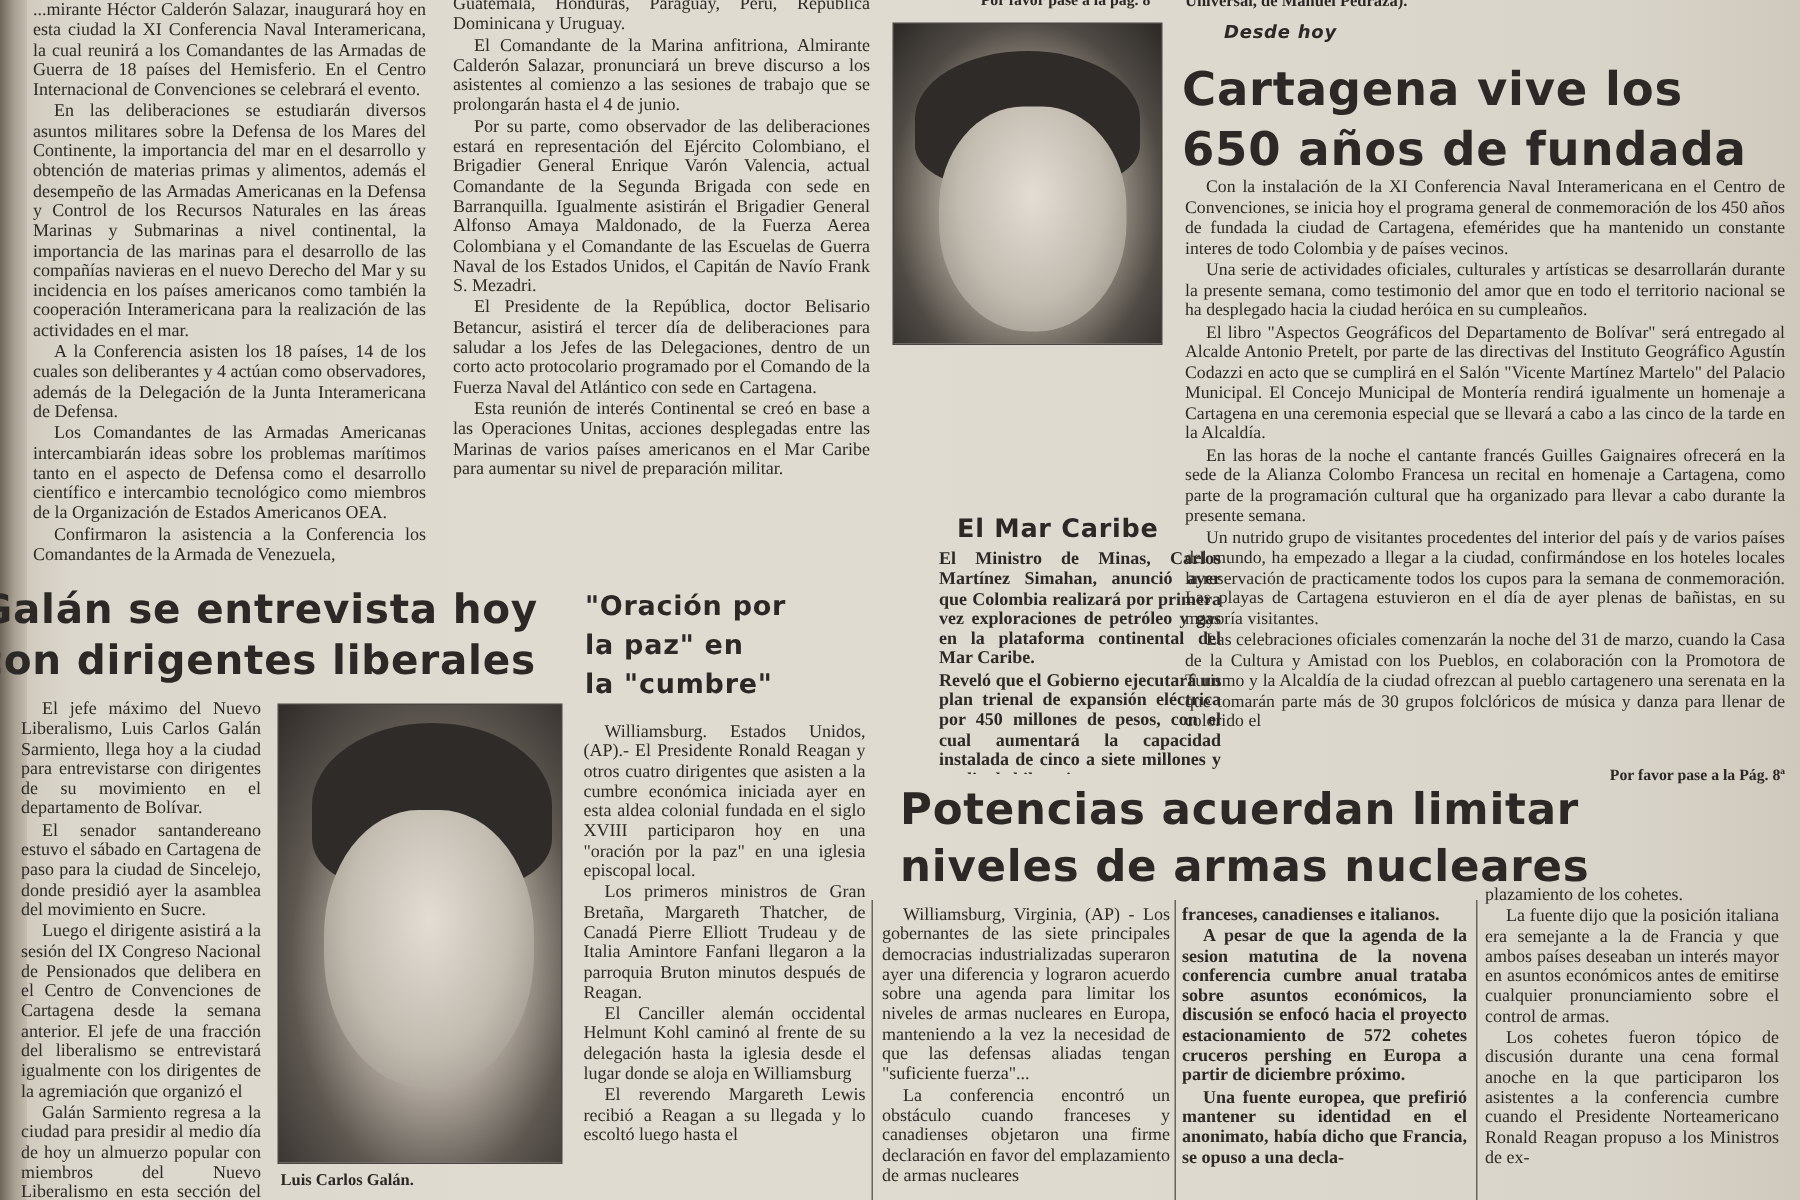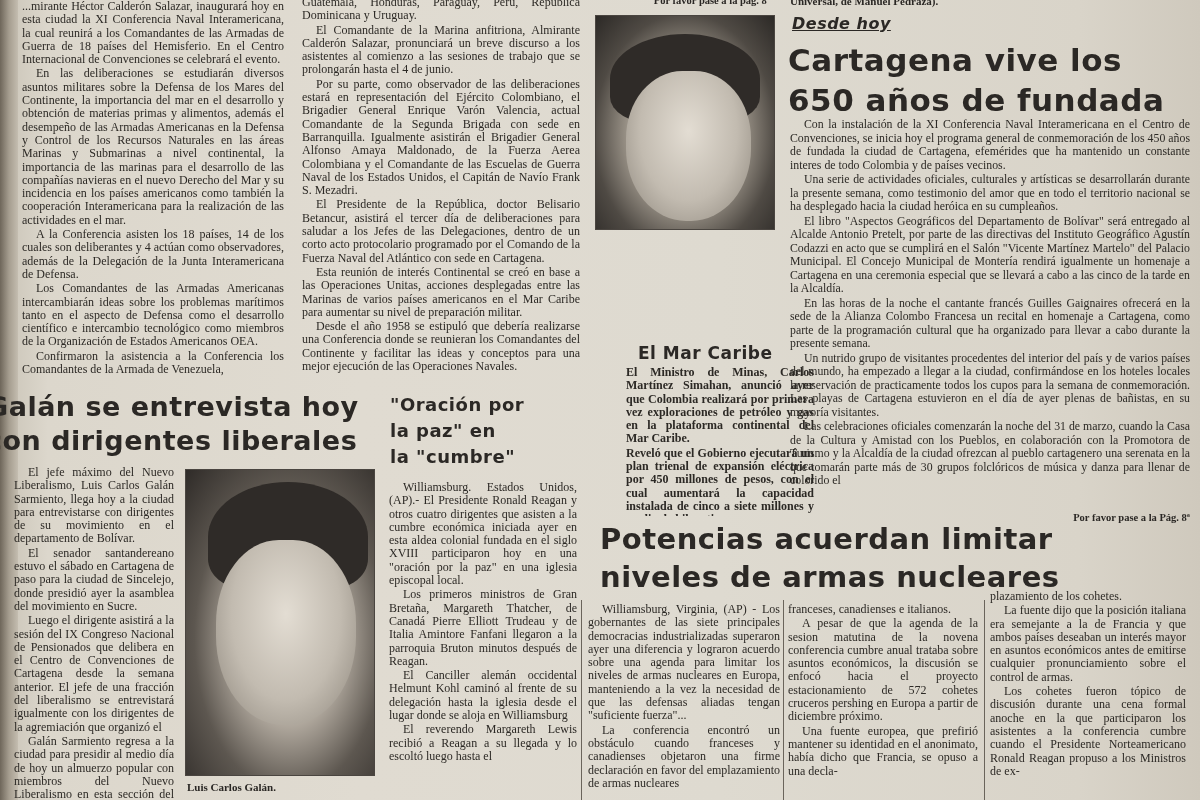--- a/index.html
+++ b/index.html
@@ -69,21 +69,20 @@
     <p>Los Comandantes de las Armadas Americanas intercambiarán ideas sobre los problemas marítimos tanto en el aspecto de Defensa como el desarrollo científico e intercambio tecnológico como miembros de la Organización de Estados Americanos OEA.</p>
     <p>Confirmaron la asistencia a la Conferencia los Comandantes de la Armada de Venezuela,</p>
   </div>
 
   <div class="block body-text" style="left:302px; top:-4px; width:278px; height:384px;">
     <p class="noindent">Guatemala, Honduras, Paraguay, Perú, República Dominicana y Uruguay.</p>
     <p>El Comandante de la Marina anfitriona, Almirante Calderón Salazar, pronunciará un breve discurso a los asistentes al comienzo a las sesiones de trabajo que se prolongarán hasta el 4 de junio.</p>
     <p>Por su parte, como observador de las deliberaciones estará en representación del Ejército Colombiano, el Brigadier General Enrique Varón Valencia, actual Comandante de la Segunda Brigada con sede en Barranquilla. Igualmente asistirán el Brigadier General Alfonso Amaya Maldonado, de la Fuerza Aerea Colombiana y el Comandante de las Escuelas de Guerra Naval de los Estados Unidos, el Capitán de Navío Frank S. Mezadri.</p>
     <p>El Presidente de la República, doctor Belisario Betancur, asistirá el tercer día de deliberaciones para saludar a los Jefes de las Delegaciones, dentro de un corto acto protocolario programado por el Comando de la Fuerza Naval del Atlántico con sede en Cartagena.</p>
     <p>Esta reunión de interés Continental se creó en base a las Operaciones Unitas, acciones desplegadas entre las Marinas de varios países americanos en el Mar Caribe para aumentar su nivel de preparación militar.</p>
-    <p>Desde el año 1958 se estipuló que debería realizarse una Conferencia donde se reunieran los Comandantes del Continente y facilitar las ideas y conceptos para una mejor ejecución de las Operaciones Navales.</p>
   </div>
 
   <div class="block headline" style="left:0px; top:390px; width:370px; height:72px; font-size:27px; line-height:34px; white-space:nowrap;">
     <div style="margin-left:-14px;">Galán se entrevista hoy</div>
     <div style="margin-left:-14px;">con dirigentes liberales</div>
   </div>
 
   <div class="block body-text" style="left:14px; top:466px; width:160px; height:334px;">
     <p>El jefe máximo del Nuevo Liberalismo, Luis Carlos Galán Sarmiento, llega hoy a la ciudad para entrevistarse con dirigentes de su movimiento en el departamento de Bolívar.</p>
     <p>El senador santandereano estuvo el sábado en Cartagena de paso para la ciudad de Sincelejo, donde presidió ayer la asamblea del movimiento en Sucre.</p>
@@ -117,21 +116,21 @@
     <div class="hair" style="left:14px; top:18px; width:150px; height:90px;"></div>
     <div class="face" style="left:30px; top:55px; width:125px; height:150px;"></div>
   </div>
 
   <div class="block headline" style="left:590px; top:342px; width:190px; height:24px; font-size:17px; line-height:22px;margin-left:48px;">El Mar Caribe</div>
   <div class="block body-text" style="left:590px; top:366px; width:188px; height:150px; font-weight:bold;margin-left:36px;">
     <p class="noindent">El Ministro de Minas, Carlos Martínez Simahan, anunció ayer que Colombia realizará por primera vez exploraciones de petróleo y gas en la plataforma continental del Mar Caribe.</p>
     <p class="noindent">Reveló que el Gobierno ejecutará un plan trienal de expansión eléctrica por 450 millones de pesos, con el cual aumentará la capacidad instalada de cinco a siete millones y medio de kilovatios.</p>
   </div>
 
-  <div class="block headline" style="left:792px; top:14px; width:200px; height:24px; font-size:16px; font-style:italic; text-decoration:underline;">Desde hoy</div>
+  <div class="block headline" style="left:816px; top:14px; width:200px; height:24px; font-size:12px; font-style:italic; ">Desde hoy</div>
   <div class="block headline" style="left:788px; top:40px; width:412px; height:82px; font-size:31px; line-height:40px; white-space:nowrap;">
     <div>Cartagena vive los</div>
     <div>650 años de fundada</div>
   </div>
 
   <div class="block body-text" style="left:790px; top:118px; width:400px; height:390px; font-size:11.8px; line-height:13.5px;font-family:Liberation Serif, serif;">
     <p>Con la instalación de la XI Conferencia Naval Interamericana en el Centro de Convenciones, se inicia hoy el programa general de conmemoración de los 450 años de fundada la ciudad de Cartagena, efemérides que ha mantenido un constante interes de todo Colombia y de países vecinos.</p>
     <p>Una serie de actividades oficiales, culturales y artísticas se desarrollarán durante la presente semana, como testimonio del amor que en todo el territorio nacional se ha desplegado hacia la ciudad heróica en su cumpleaños.</p>
     <p>El libro "Aspectos Geográficos del Departamento de Bolívar" será entregado al Alcalde Antonio Pretelt, por parte de las directivas del Instituto Geográfico Agustín Codazzi en acto que se cumplirá en el Salón "Vicente Martínez Martelo" del Palacio Municipal. El Concejo Municipal de Montería rendirá igualmente un homenaje a Cartagena en una ceremonia especial que se llevará a cabo a las cinco de la tarde en la Alcaldía.</p>
     <p>En las horas de la noche el cantante francés Guilles Gaignaires ofrecerá en la sede de la Alianza Colombo Francesa un recital en homenaje a Cartagena, como parte de la programación cultural que ha organizado para llevar a cabo durante la presente semana.</p>
@@ -142,21 +141,21 @@
 
   <div class="block headline" style="left:600px; top:520px; width:612px; height:84px; font-size:29px; line-height:38px; white-space:nowrap;">
     <div>Potencias acuerdan limitar</div>
     <div>niveles de armas nucleares</div>
   </div>
 
   <div class="block body-text" style="left:588px; top:603px; width:192px; height:197px;">
     <p>Williamsburg, Virginia, (AP) - Los gobernantes de las siete principales democracias industrializadas superaron ayer una diferencia y lograron acuerdo sobre una agenda para limitar los niveles de armas nucleares en Europa, manteniendo a la vez la necesidad de que las defensas aliadas tengan "suficiente fuerza"...</p>
     <p>La conferencia encontró un obstáculo cuando franceses y canadienses objetaron una firme declaración en favor del emplazamiento de armas nucleares</p>
   </div>
-  <div class="block body-text" style="left:788px; top:603px; width:190px; height:197px;">
+  <div class="block body-text" style="left:788px; top:603px; width:190px; height:197px;font-weight:bold;">
     <p class="noindent">franceses, canadienses e italianos.</p>
     <p>A pesar de que la agenda de la sesion matutina de la novena conferencia cumbre anual trataba sobre asuntos económicos, la discusión se enfocó hacia el proyecto estacionamiento de 572 cohetes cruceros pershing en Europa a partir de diciembre próximo.</p>
     <p>Una fuente europea, que prefirió mantener su identidad en el anonimato, había dicho que Francia, se opuso a una decla-</p>
   </div>
   <div class="block body-text" style="left:990px; top:569px; width:196px; height:197px;margin-top:21px;">
     <p class="noindent">plazamiento de los cohetes.</p>
     <p>La fuente dijo que la posición italiana era semejante a la de Francia y que ambos países deseaban un interés mayor en asuntos económicos antes de emitirse cualquier pronunciamiento sobre el control de armas.</p>
     <p>Los cohetes fueron tópico de discusión durante una cena formal anoche en la que participaron los asistentes a la conferencia cumbre cuando el Presidente Norteamericano Ronald Reagan propuso a los Ministros de ex-</p>
   </div>
 

